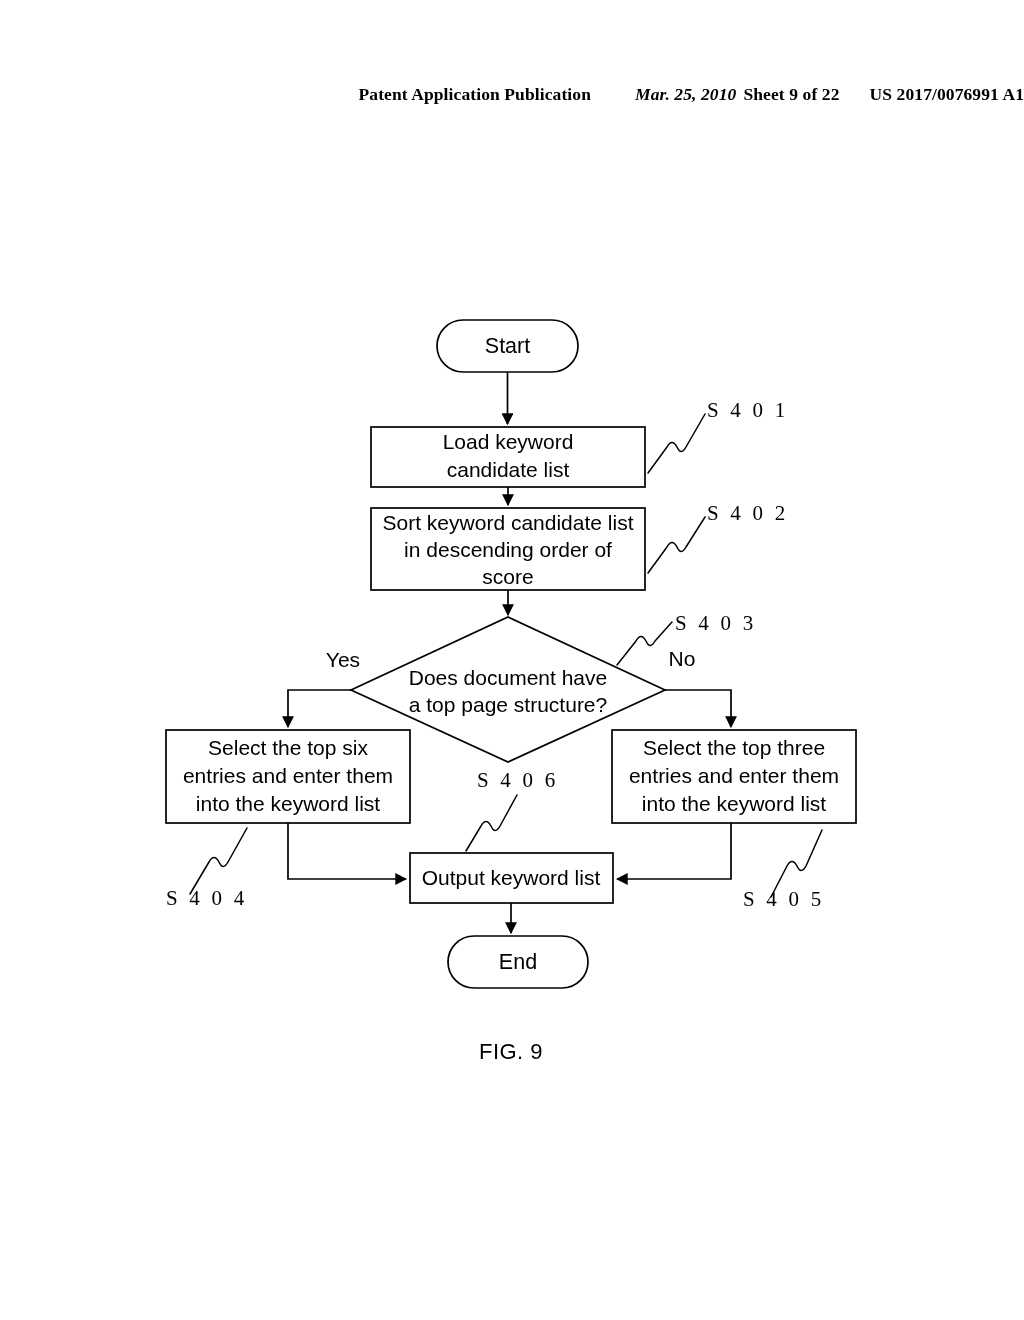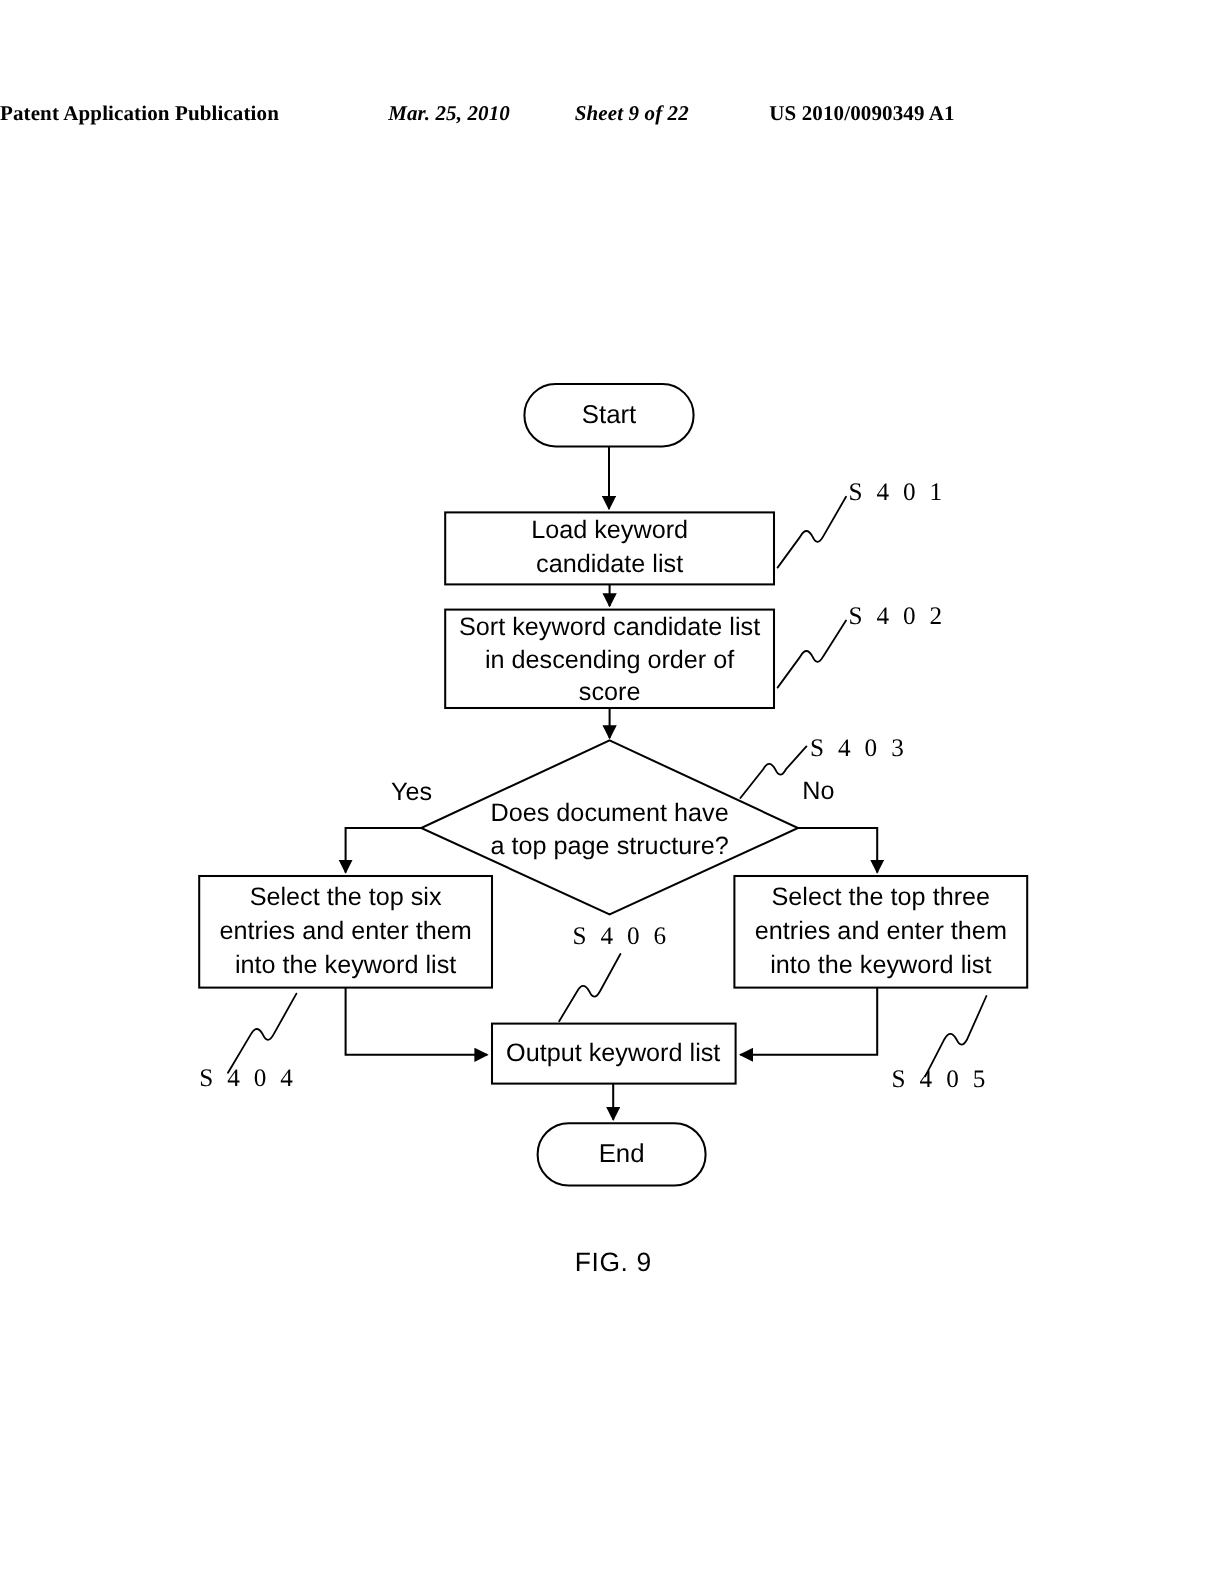--- a/index.html
+++ b/index.html
@@ -16,32 +16,31 @@
     overflow: hidden;
   }
 
   
   .page-header {
     position: absolute;
     top: 84px;
     left: 0;
     width: 1024px;
     display: flex;
-    justify-content: flex-start;
+    justify-content: flex-end;
     align-items: baseline;
     font-family: "Liberation Serif", serif;
     font-weight: bold;
     font-size: 17.5px;
     letter-spacing: 0.1px;
     white-space: nowrap;
-    gap: 47px;
   }
   .page-header .hdr-pub { margin-right: 44px; }
   .page-header .hdr-date { margin-right: 7px; font-style: italic; }
-  .page-header .hdr-sheet { margin-right: 20px; font-style: italic; }
+  .page-header .hdr-sheet { margin-right: 30px; }
   .page-header .hdr-patno { }
 
   
   #flow-canvas {
     position: absolute;
     left: 0;
     top: 0;
     width: 1024px;
     height: 1320px;
   }
@@ -101,21 +100,21 @@
     stroke-linejoin: round;
   }
 </style>
 </head>
 <body>
 
 <div class="page-header">
   <span class="hdr-pub">Patent Application Publication</span>
   <span class="hdr-date">Mar. 25, 2010</span>
   <span class="hdr-sheet">Sheet 9 of 22</span>
-  <span class="hdr-patno">US 2010/0090349 A1</span>
+  <span class="hdr-patno">US 2017/0076991 A1</span>
 </div>
 
 <svg id="flow-canvas" viewBox="0 0 1024 1320" xmlns="http://www.w3.org/2000/svg">
 
   <defs>
     <marker id="arrow" viewBox="0 0 10 10" refX="9" refY="5" markerWidth="7" markerHeight="7" orient="auto-start-reverse">
       <path d="M 0 0 L 10 5 L 0 10 z" fill="#000000"></path>
     </marker>
   </defs>
 

